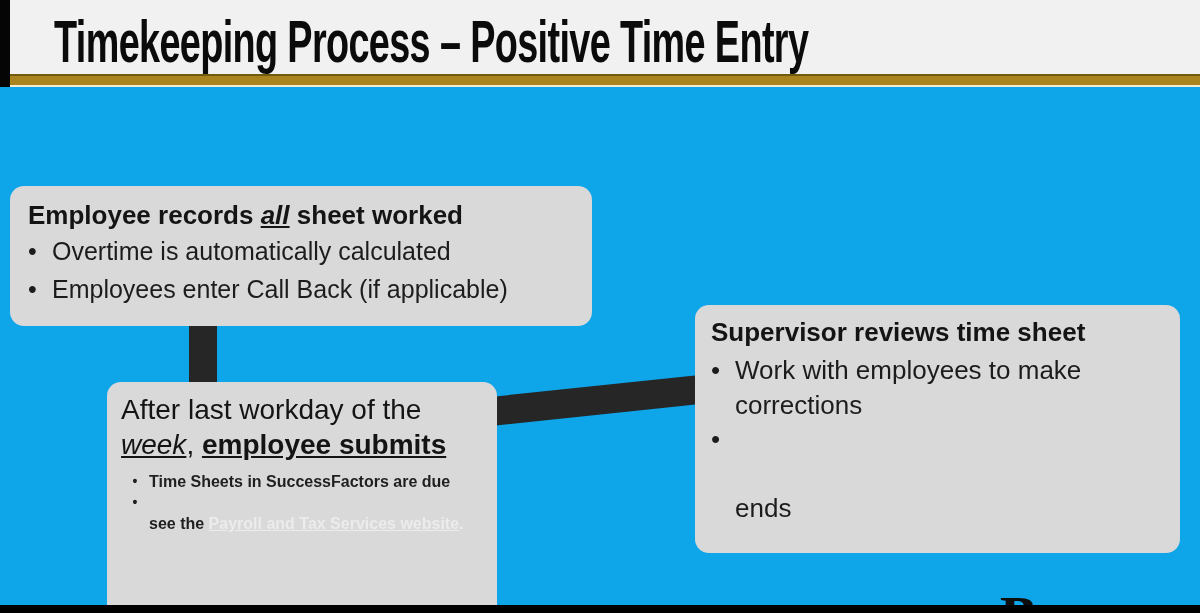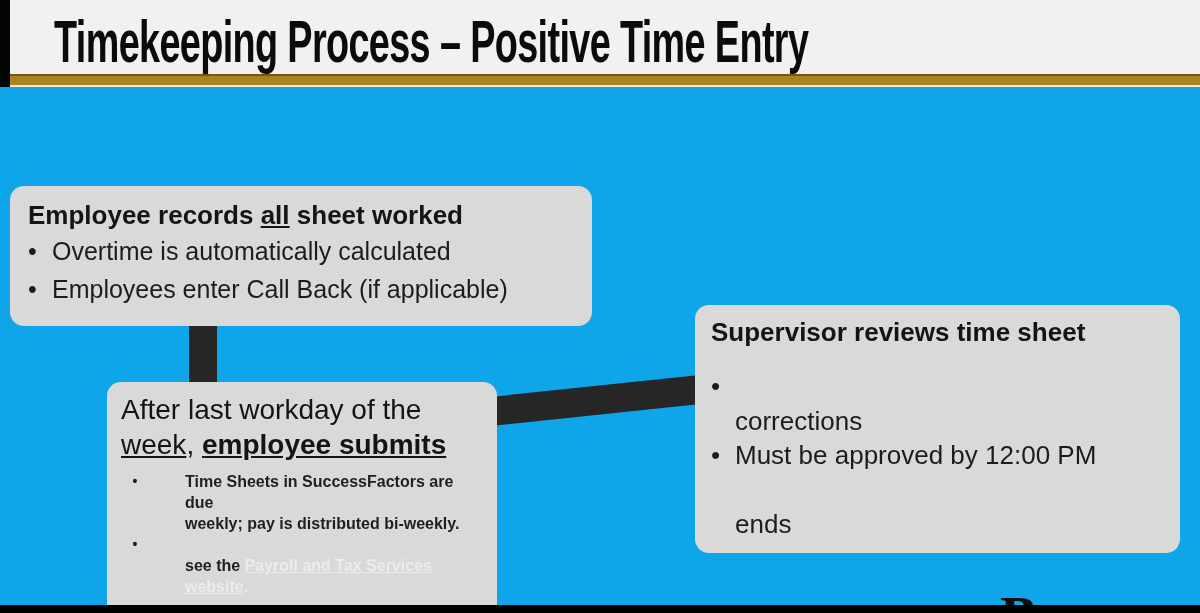--- a/index.html
+++ b/index.html
@@ -75,39 +75,39 @@
     width: 485px; height: 248px;
     padding: 10px 16px;
   }
 
   .box-heading {
     font-size: 26px;
     line-height: 34px;
     font-weight: 700;
     color: #141414;
   }
-  .underlined { text-decoration: underline; }
+  .underlined { text-decoration: underline; font-style: italic; }
 
   .bullet-row {
     display: flex;
     font-size: 25px;
     line-height: 38px;
     color: #1c1c1c;
   }
   .bullet-row .marker {
     width: 24px;
     flex: 0 0 24px;
   }
   .bullet-row .bullet-text { flex: 1; }
 
   .box-supervisor .bullet-row {
     font-size: 26px;
     line-height: 34.5px;
   }
-  .box-supervisor .box-heading { margin-bottom: 20px; }
+  .box-supervisor .box-heading { margin-bottom: 4px; }
 
   
   .submits-heading {
     font-size: 28px;
     line-height: 35px;
     font-weight: 400;
     color: #141414;
   }
   .submits-heading .bold { font-weight: 700; text-decoration: underline; }
 
@@ -118,21 +118,21 @@
     font-weight: 700;
     color: #1f1f1f;
   }
   .sub-bullet-row { display: flex; }
   .sub-bullet-row .marker {
     flex: 0 0 28px;
     width: 28px;
     text-align: center;
     font-size: 14px;
   }
-  .sub-bullet-row .bullet-text { flex: 1; margin-left: 36px; }
+  .sub-bullet-row .bullet-text { flex: 1; }
 
   .payroll-link {
     color: #ececec;
     text-decoration: underline;
     cursor: pointer;
   }
   .link-period { color: #ececec; }
 
   
   .connector-vertical {
@@ -201,46 +201,45 @@
   <div class="process-box box-employee-submits">
     <div class="submits-heading">
       <span>After last workday of the</span><br>
       <span class="underlined">week</span><span>, </span><span class="bold">employee submits</span><br>
     </div>
     <div class="sub-bullets">
       <div class="sub-bullet-row">
         <span class="marker">•</span>
         <span class="bullet-text">
           <span>Time Sheets in SuccessFactors are due</span><br>
-          <span>weekly; pay is distributed bi-weekly.</span>
         </span>
       </div>
       <div class="sub-bullet-row">
         <span class="marker">•</span>
         <span class="bullet-text">
           <br>
           <span>see the </span><span class="payroll-link">Payroll and Tax Services website</span><span class="link-period">.</span>
         </span>
       </div>
     </div>
   </div>
 
   <div class="process-box box-supervisor">
     <div class="box-heading">Supervisor reviews time sheet</div>
     <div class="bullet-row">
       <span class="marker">•</span>
       <span class="bullet-text">
-        <br>
+        <span>Work with employees to make</span><br>
         <span>corrections</span>
       </span>
     </div>
     <div class="bullet-row">
       <span class="marker">•</span>
       <span class="bullet-text">
-        <span>Must be approved by 12:00 PM</span><br>
+        <br>
         <br>
         <span>ends</span>
       </span>
     </div>
   </div>
 
   <div class="partial-logo-letter">B</div>
   <div class="bottom-rule"></div>
 
 </div>

